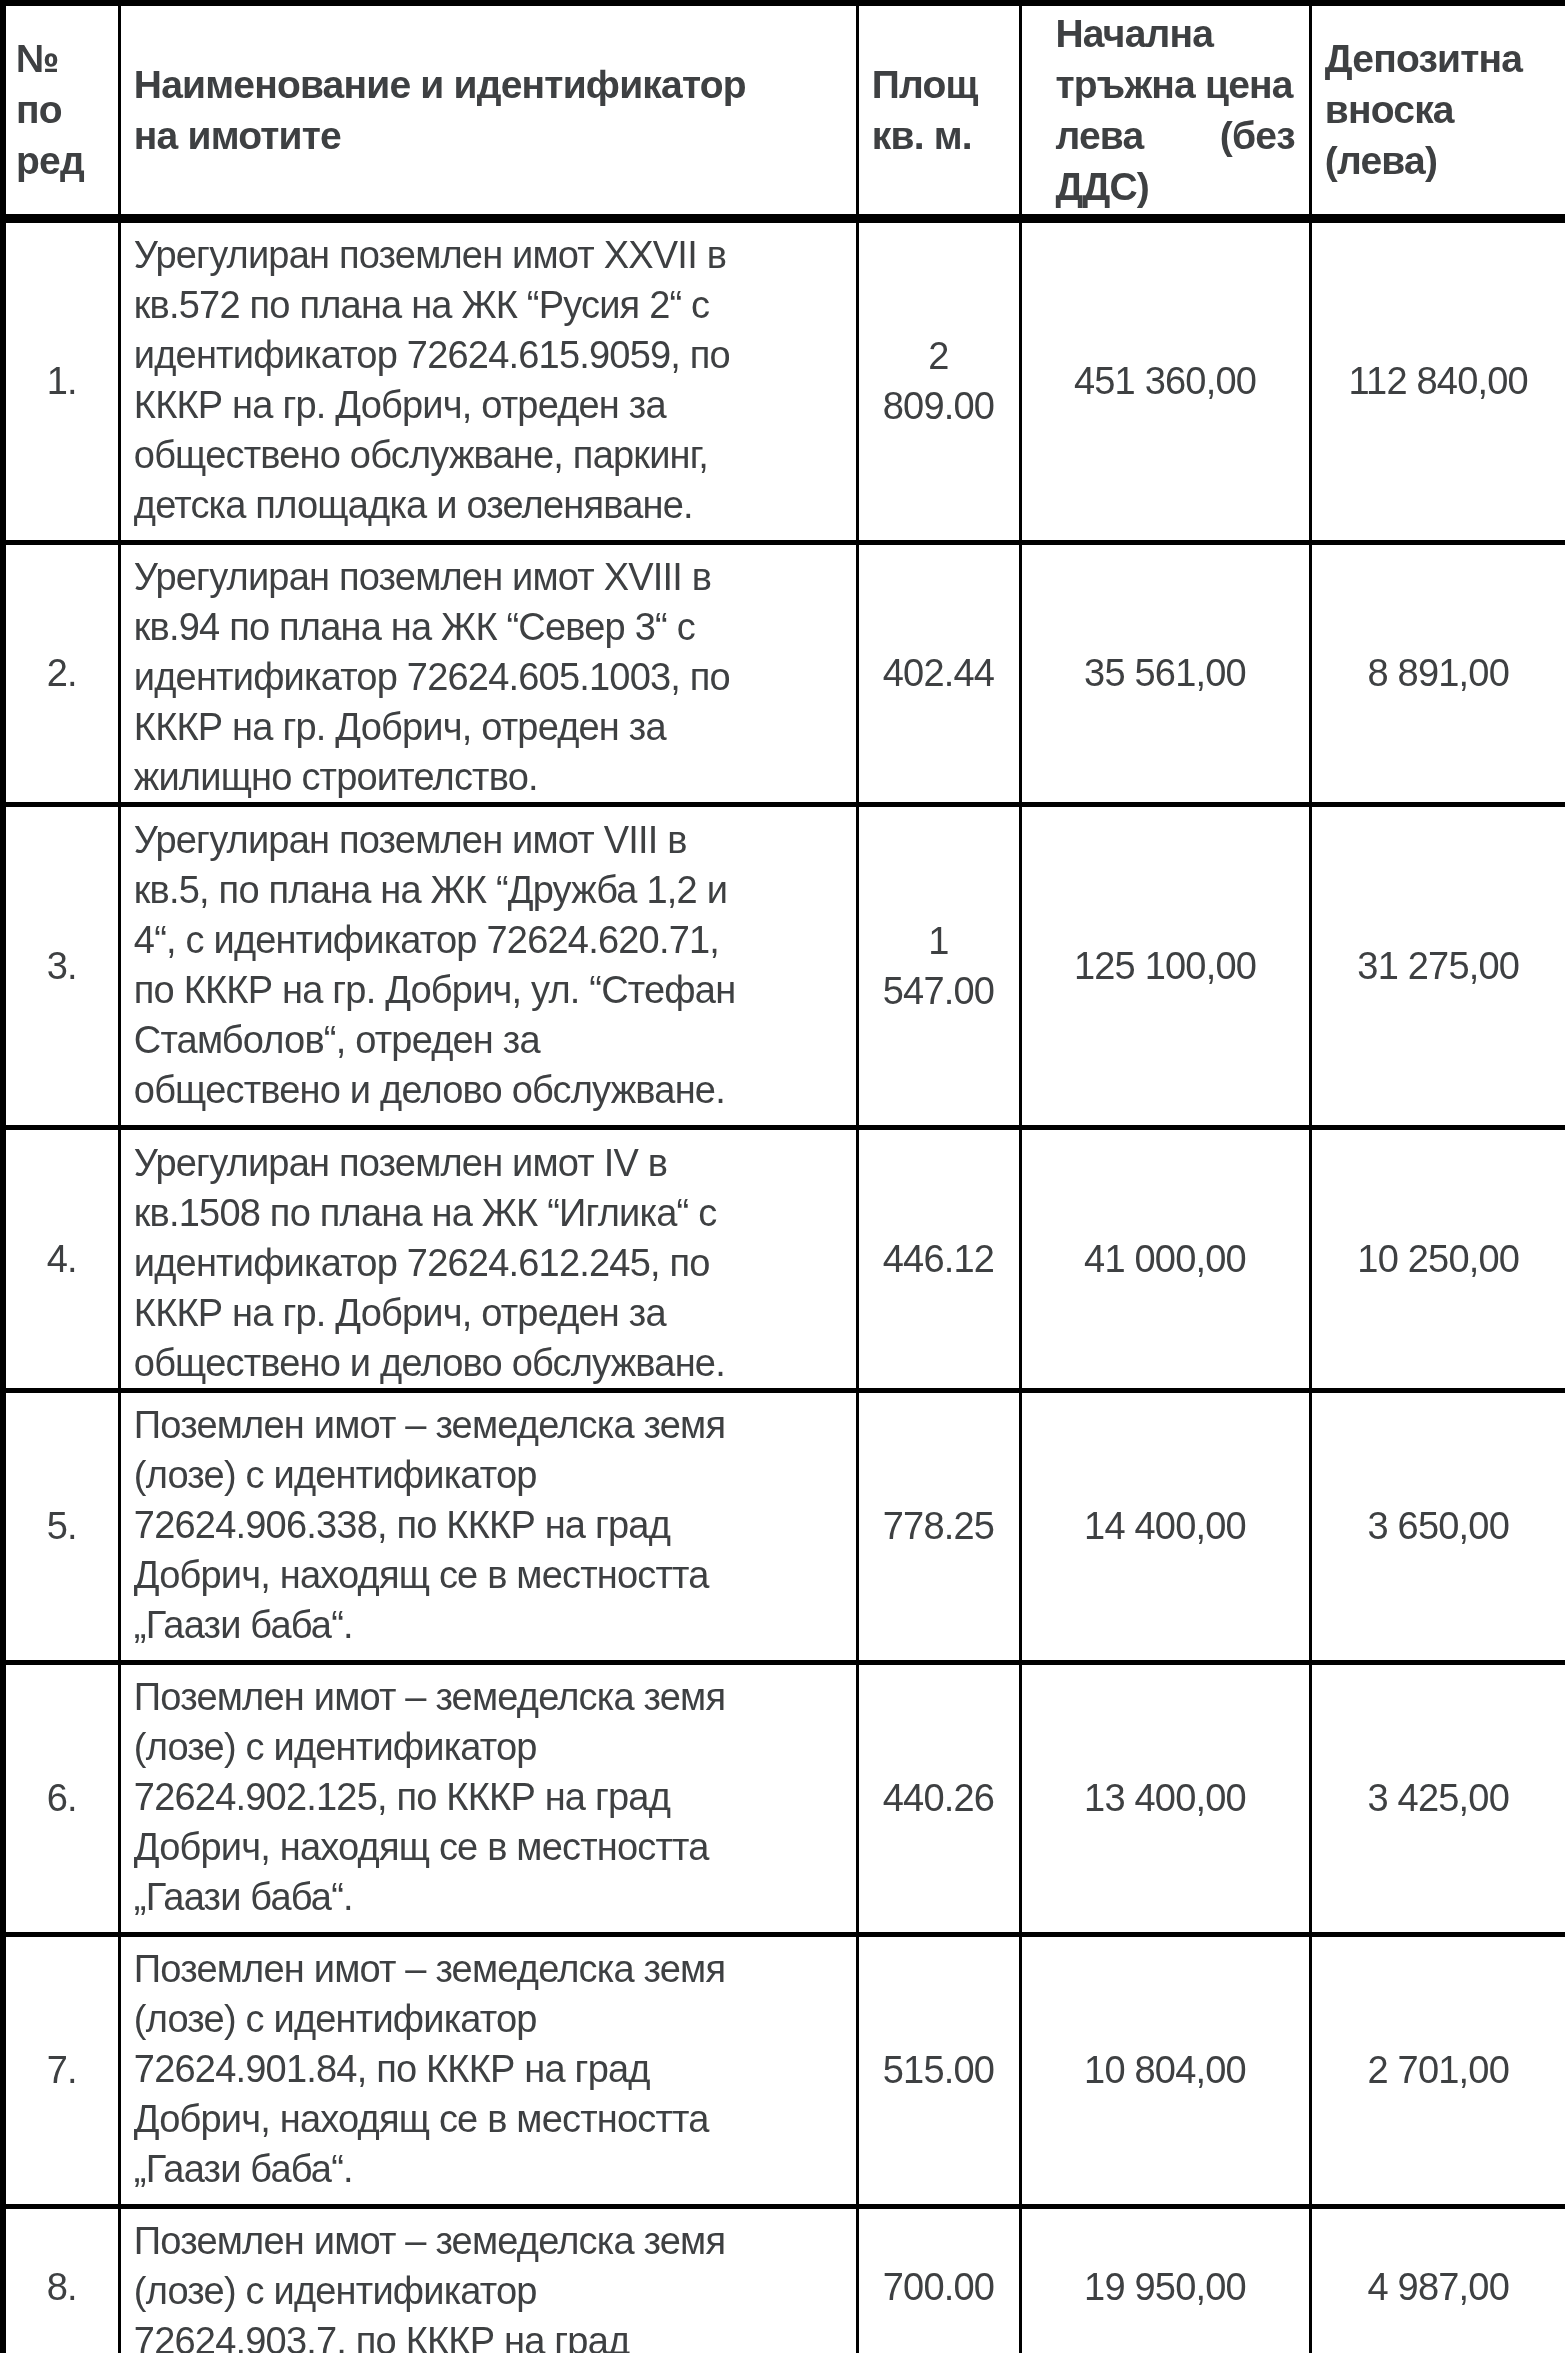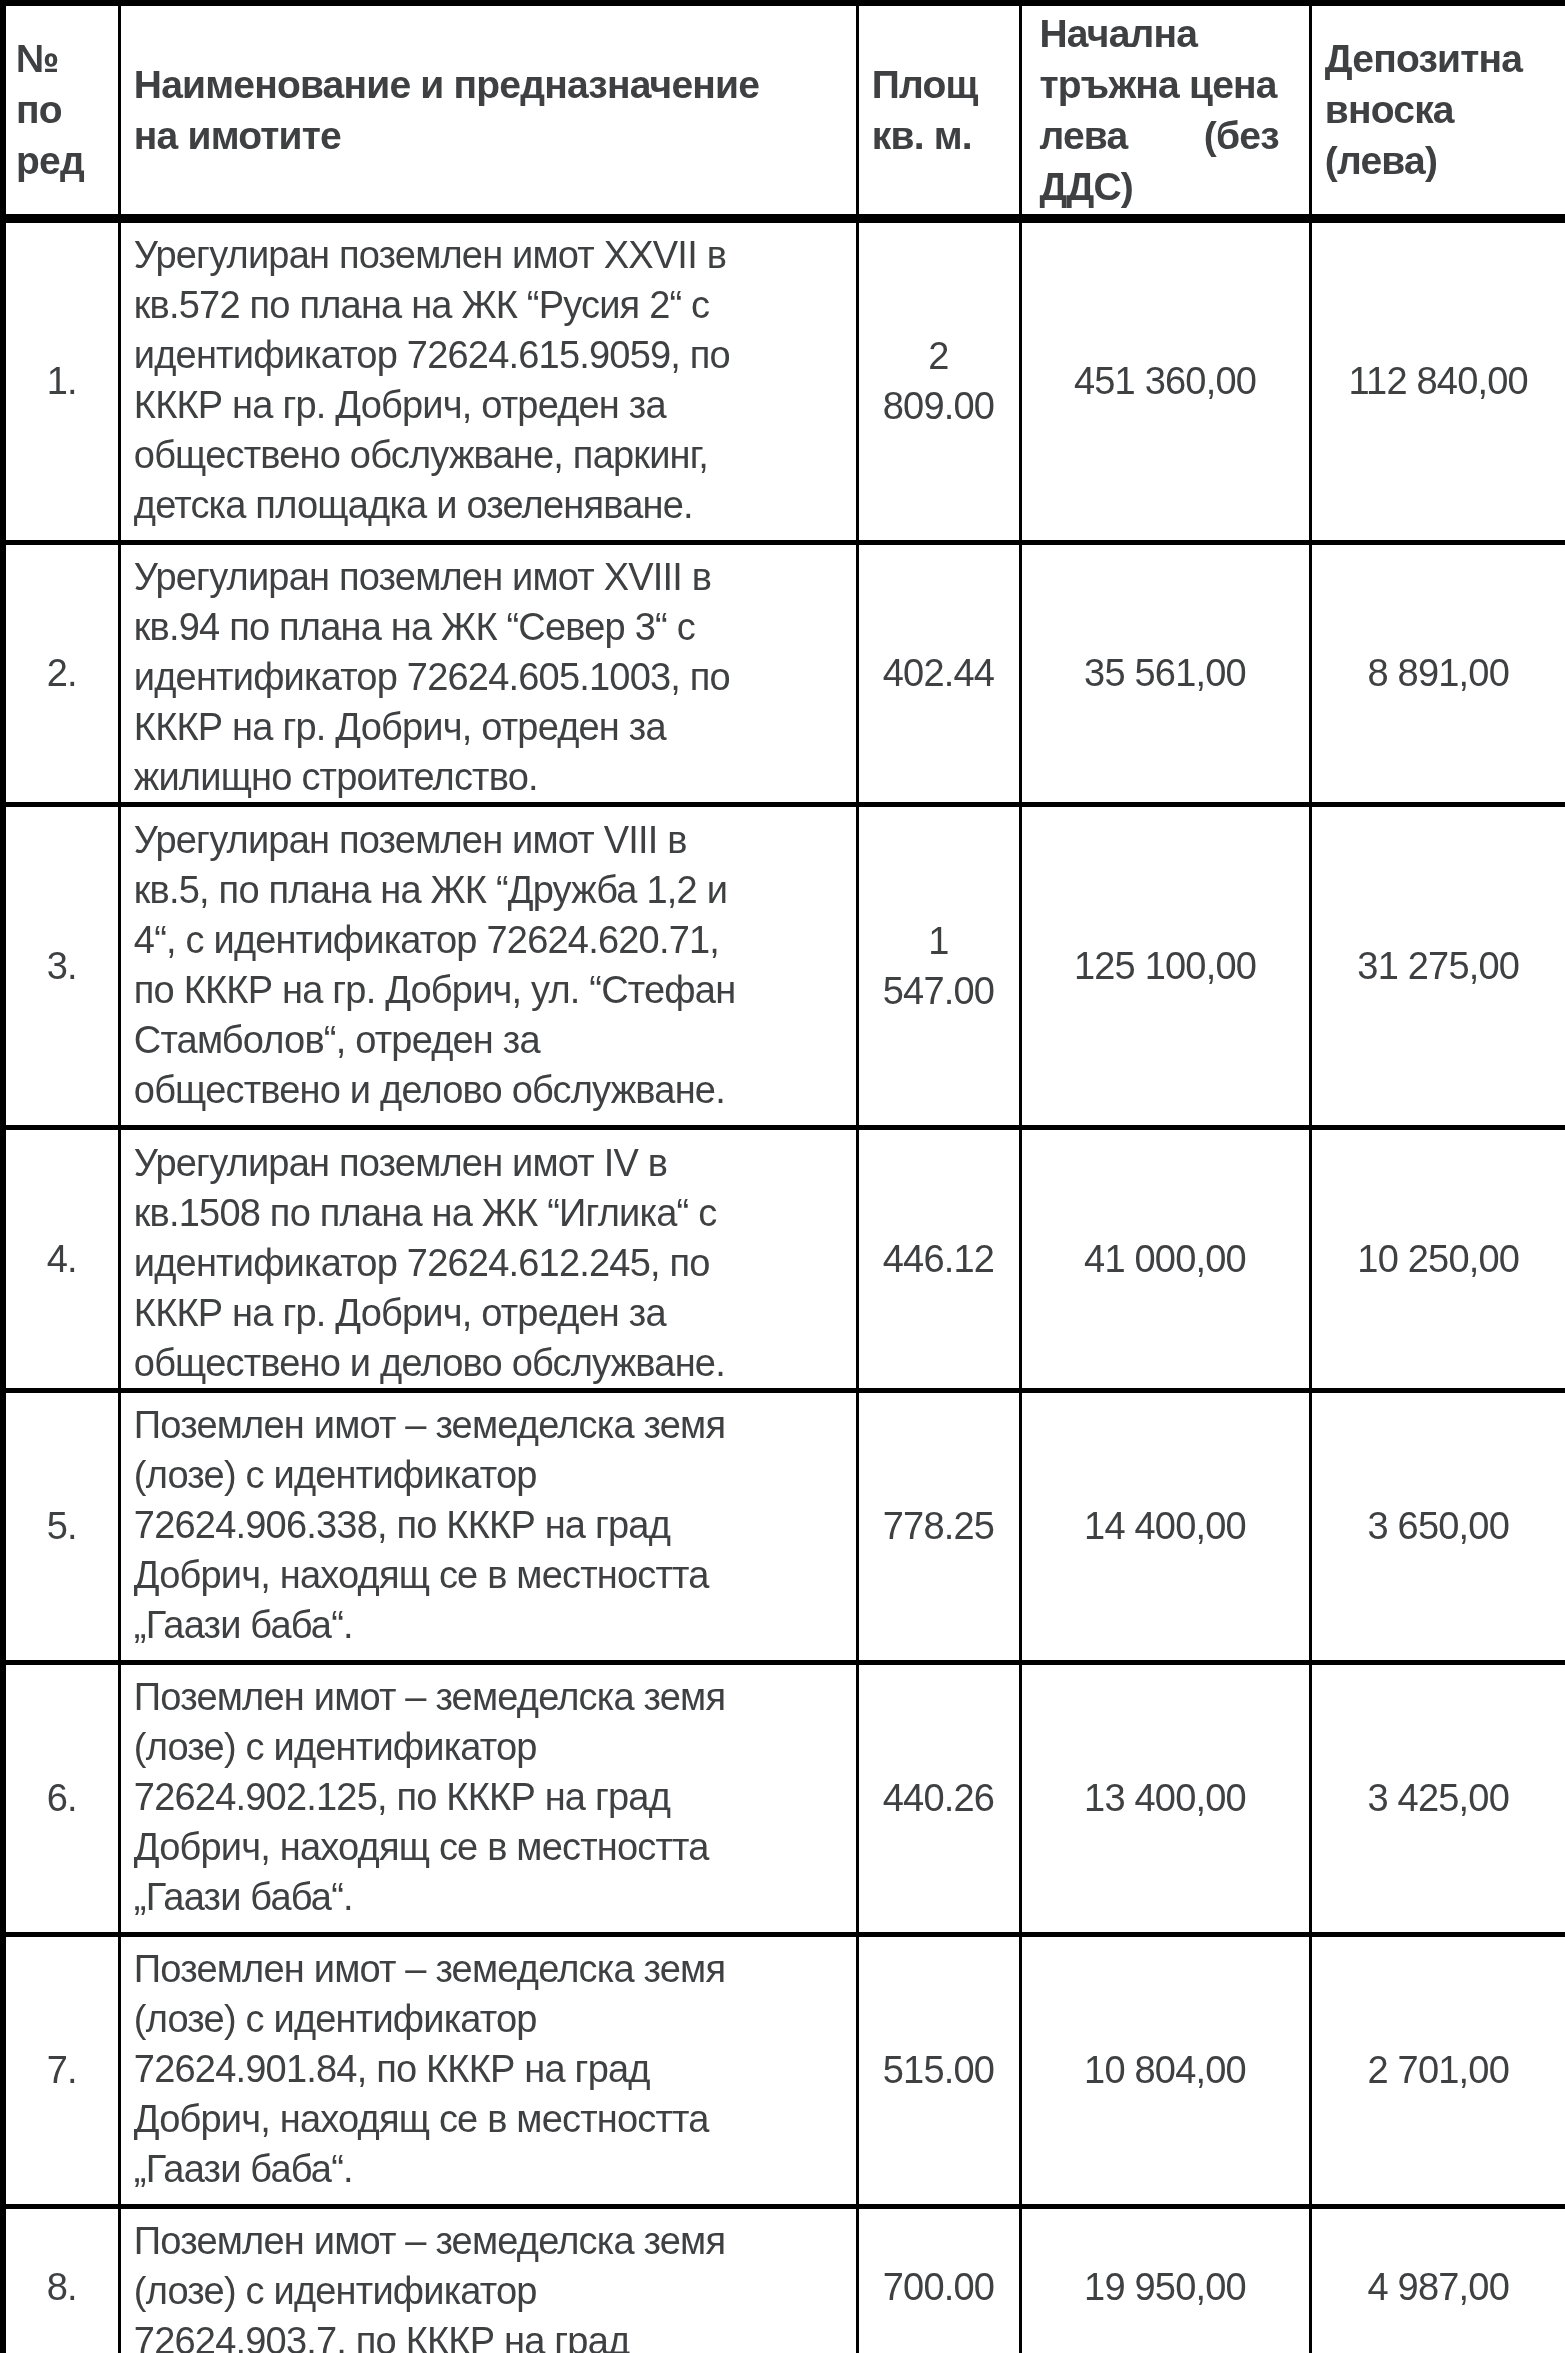--- a/index.html
+++ b/index.html
@@ -32,21 +32,21 @@
     font-size: 39px;
     line-height: 51px;
     letter-spacing: -0.8px;
     text-align: left;
     vertical-align: middle;
     white-space: pre-line;
     padding-left: 13.3px;
     padding-right: 5px;
   }
   th.h-num   { padding-left: 10px; }
-  th.h-price { padding-left: 18px; }
+  th.h-price { padding-left: 34px; }
   tbody td {
     font-size: 38px;
     line-height: 50px;
     letter-spacing: -0.8px;
     white-space: pre-line;
     margin-left: 12px;
   }
   td.cell-num {
     text-align: center;
     vertical-align: middle;
@@ -72,21 +72,21 @@
       <col style="width:738px">
       <col style="width:163px">
       <col style="width:290px">
       <col style="width:258px">
     </colgroup>
     <thead>
       <tr style="height:215px;">
         <th class="h-num">№
 по
 ред</th>
-        <th class="h-name">Наименование и предназначение
+        <th class="h-name">Наименование и идентификатор
 на имотите</th>
         <th class="h-area">Площ
 кв. м.</th>
         <th class="h-price">Начална
 тръжна цена
 лева  (без
 ДДС)</th>
         <th class="h-deposit">Депозитна
 вноска
 (лева)</th>

